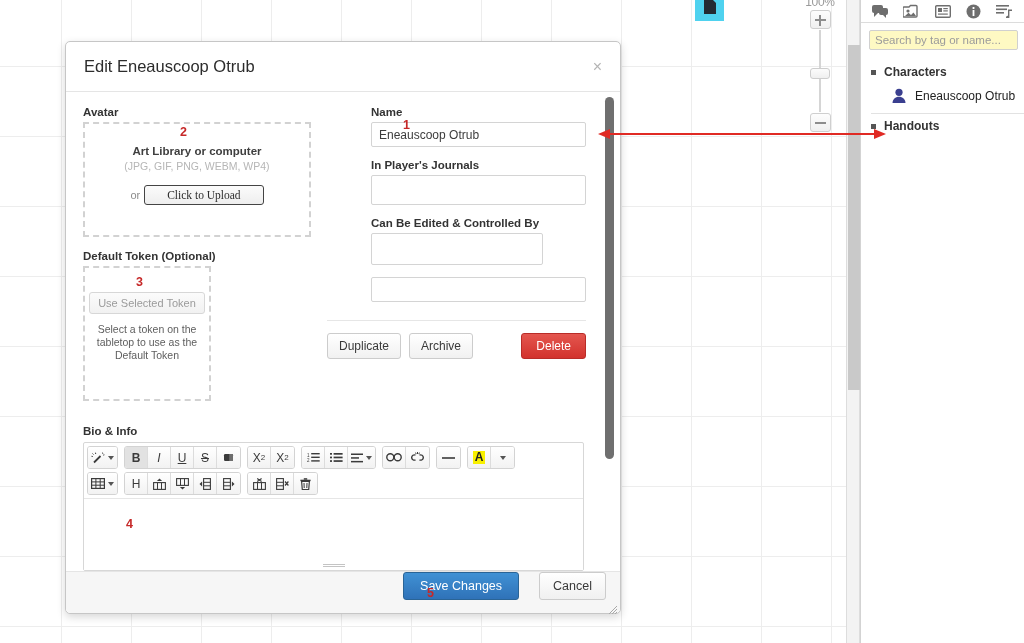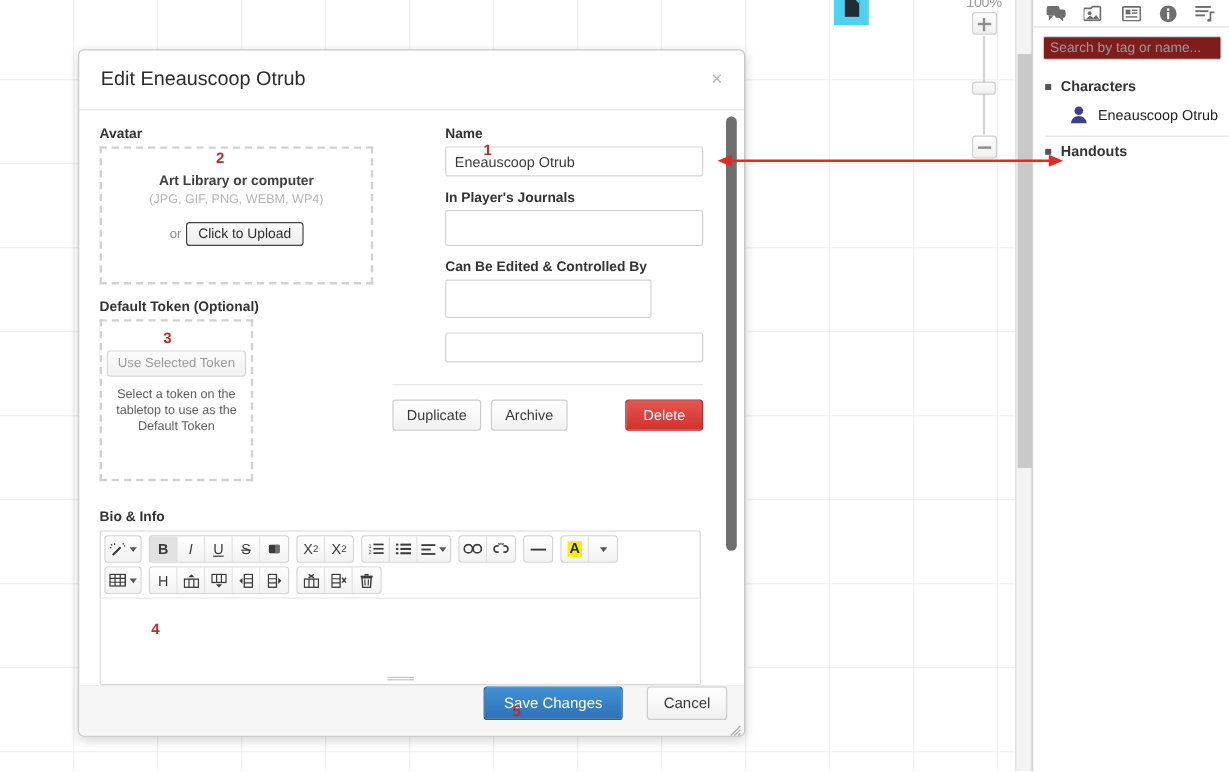--- a/index.html
+++ b/index.html
@@ -122,21 +122,21 @@
   #sidebar-search-wrap { padding: 7px 6px 6px 8px; }
   #sidebar-search {
     width: 100%;
     height: 20px;
     font-size: 11.5px;
     color: #8d8d8d;
     border: 1px solid #d0d0d0;
     border-radius: 2px;
     padding: 0 5px;
     font-family: "Liberation Sans", sans-serif;
-    background: #7f1d1d;
+    background: #fef9c3;
   }
   #sidebar-search::placeholder { color: #9b9b9b; }
 
   .sb-group {
     padding: 4px 0 0 10px;
   }
   .sb-group-header {
     display: flex; align-items: center;
     font-size: 12px;
     font-weight: bold;
@@ -278,22 +278,22 @@
     justify-content: center;
     gap: 4px;
   }
   .upload-or { font-size: 11px; color: #8c8c8c; }
   .btn-upload {
     font-size: 11.5px;
     color: #2d2d2d;
     border: 1px solid #444444;
     background: linear-gradient(#fbfbfb, #eeeeee);
     border-radius: 3px;
-    padding: 3px 9px;
-    font-family: Liberation Sans, sans-serif;
+    padding: 3px 22px;
+    font-family: Liberation Serif, serif;
   }
 
   #token-drop {
     height: 135px;
     width: 128px;
     padding-top: 24px;
   }
   .btn-token {
     font-size: 11px;
     color: #9b9b9b;

